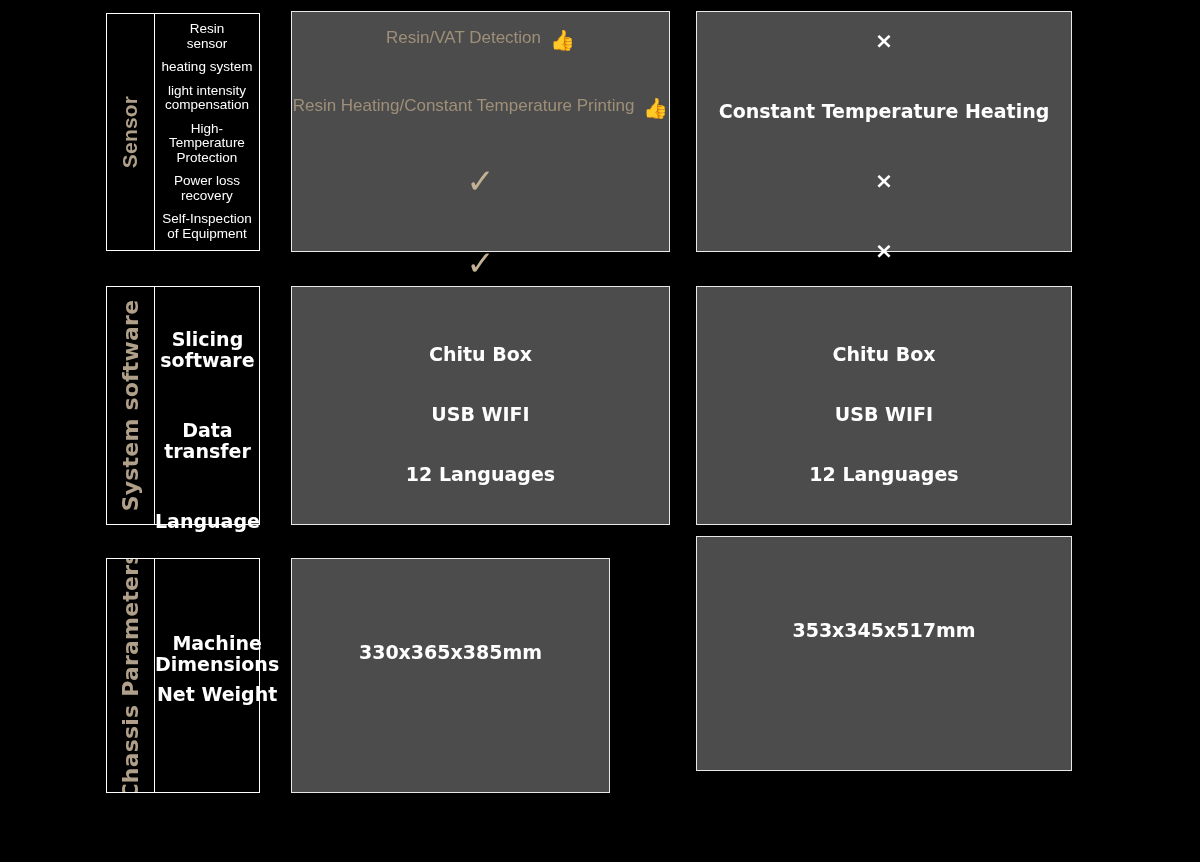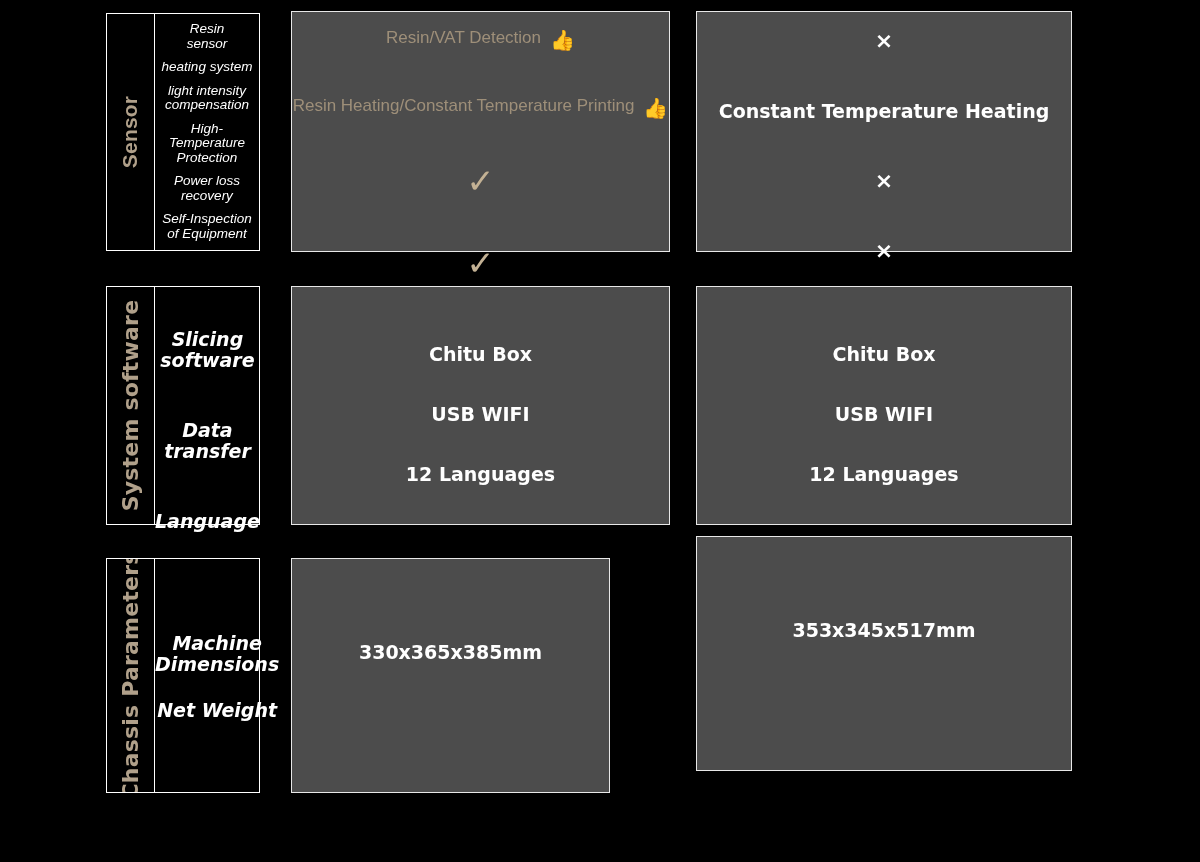--- a/index.html
+++ b/index.html
@@ -50,21 +50,20 @@
     letter-spacing: .2px;
   }
   .label-items {
     flex: 1 1 auto;
     display: flex;
     flex-direction: column;
     align-items: center;
     justify-content: center;
     color: #ffffff;
     text-align: center;
-    font-style: italic;
   }
   .label-items .li {
     line-height: 1.08;
     white-space: pre-line;
   }
 
   
   .data-cell {
     background: #4c4c4c;
     border: 1px solid #e8e8e8;
@@ -219,21 +218,21 @@
   </div>
   <div class="row-item">
     <span>12 Languages</span>
   </div>
 </div>
 
 <div class="abs label-block r3" style="left:106px; top:558px; width:154px; height:235px;">
   <div class="label-vert">
     <span class="vert-text">Chassis Parameters</span>
   </div>
-  <div class="label-items" style="justify-content:flex-start; padding:74px 0 0 0; gap:26px;">
+  <div class="label-items" style="justify-content:flex-start; padding:74px 0 0 0; gap:10px;">
     <div class="li">Machine
 Dimensions</div>
     <div class="li">Net Weight</div>
   </div>
 </div>
 
 <div class="abs data-cell r3c" style="left:291px; top:558px; width:319px; height:235px; justify-content:flex-start; padding-top:82px; gap:45px;">
   <div class="row-item">
     <span>330x365x385mm</span>
   </div>

